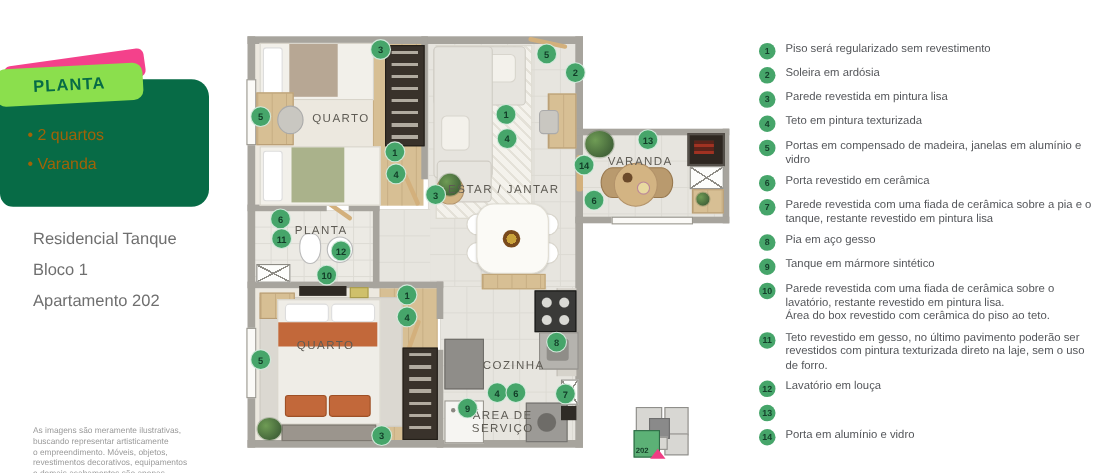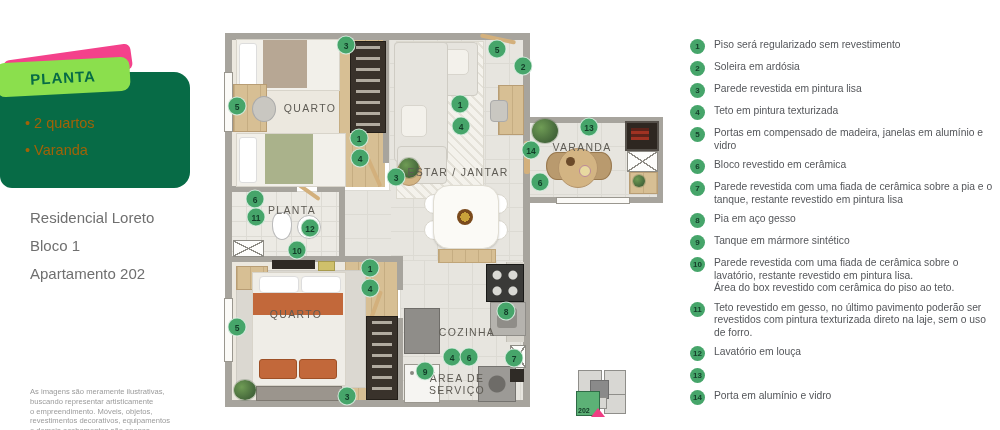--- a/index.html
+++ b/index.html
@@ -72,21 +72,21 @@
   <div class="badge">
     <span>PLANTA</span>
   </div>
   <div class="features">
 
   <div class="feat">2 quartos</div>
       <div class="feat">Varanda</div>
     </div>
   <div class="building">
 
-  <div>Residencial Loreto</div>
+  <div>Residencial Tanque</div>
       <div>Bloco 1</div>
       <div>Apartamento 202</div>
     </div>
   <div class="disclaimer">As imagens são meramente ilustrativas,
 buscando representar artisticamente
 o empreendimento. Móveis, objetos,
 revestimentos decorativos, equipamentos
 e demais acabamentos são apenas</div>
 
   <div class="abs" style="left:0;top:0;width:1000px;height:430px;">
@@ -287,21 +287,21 @@
         <div class="legend-text">Teto em pintura texturizada</div>
       </div>
 
       <div class="legend-row">
         <div class="legend-num">5</div>
         <div class="legend-text">Portas em compensado de madeira, janelas em alumínio e vidro</div>
       </div>
 
       <div class="legend-row">
         <div class="legend-num">6</div>
-        <div class="legend-text">Bloco revestido em cerâmica</div>
+        <div class="legend-text">Porta revestido em cerâmica</div>
       </div>
 
       <div class="legend-row">
         <div class="legend-num">7</div>
         <div class="legend-text">Parede revestida com uma fiada de cerâmica sobre a pia e o tanque, restante revestido em pintura lisa</div>
       </div>
 
       <div class="legend-row">
         <div class="legend-num">8</div>
         <div class="legend-text">Pia em aço gesso</div>

